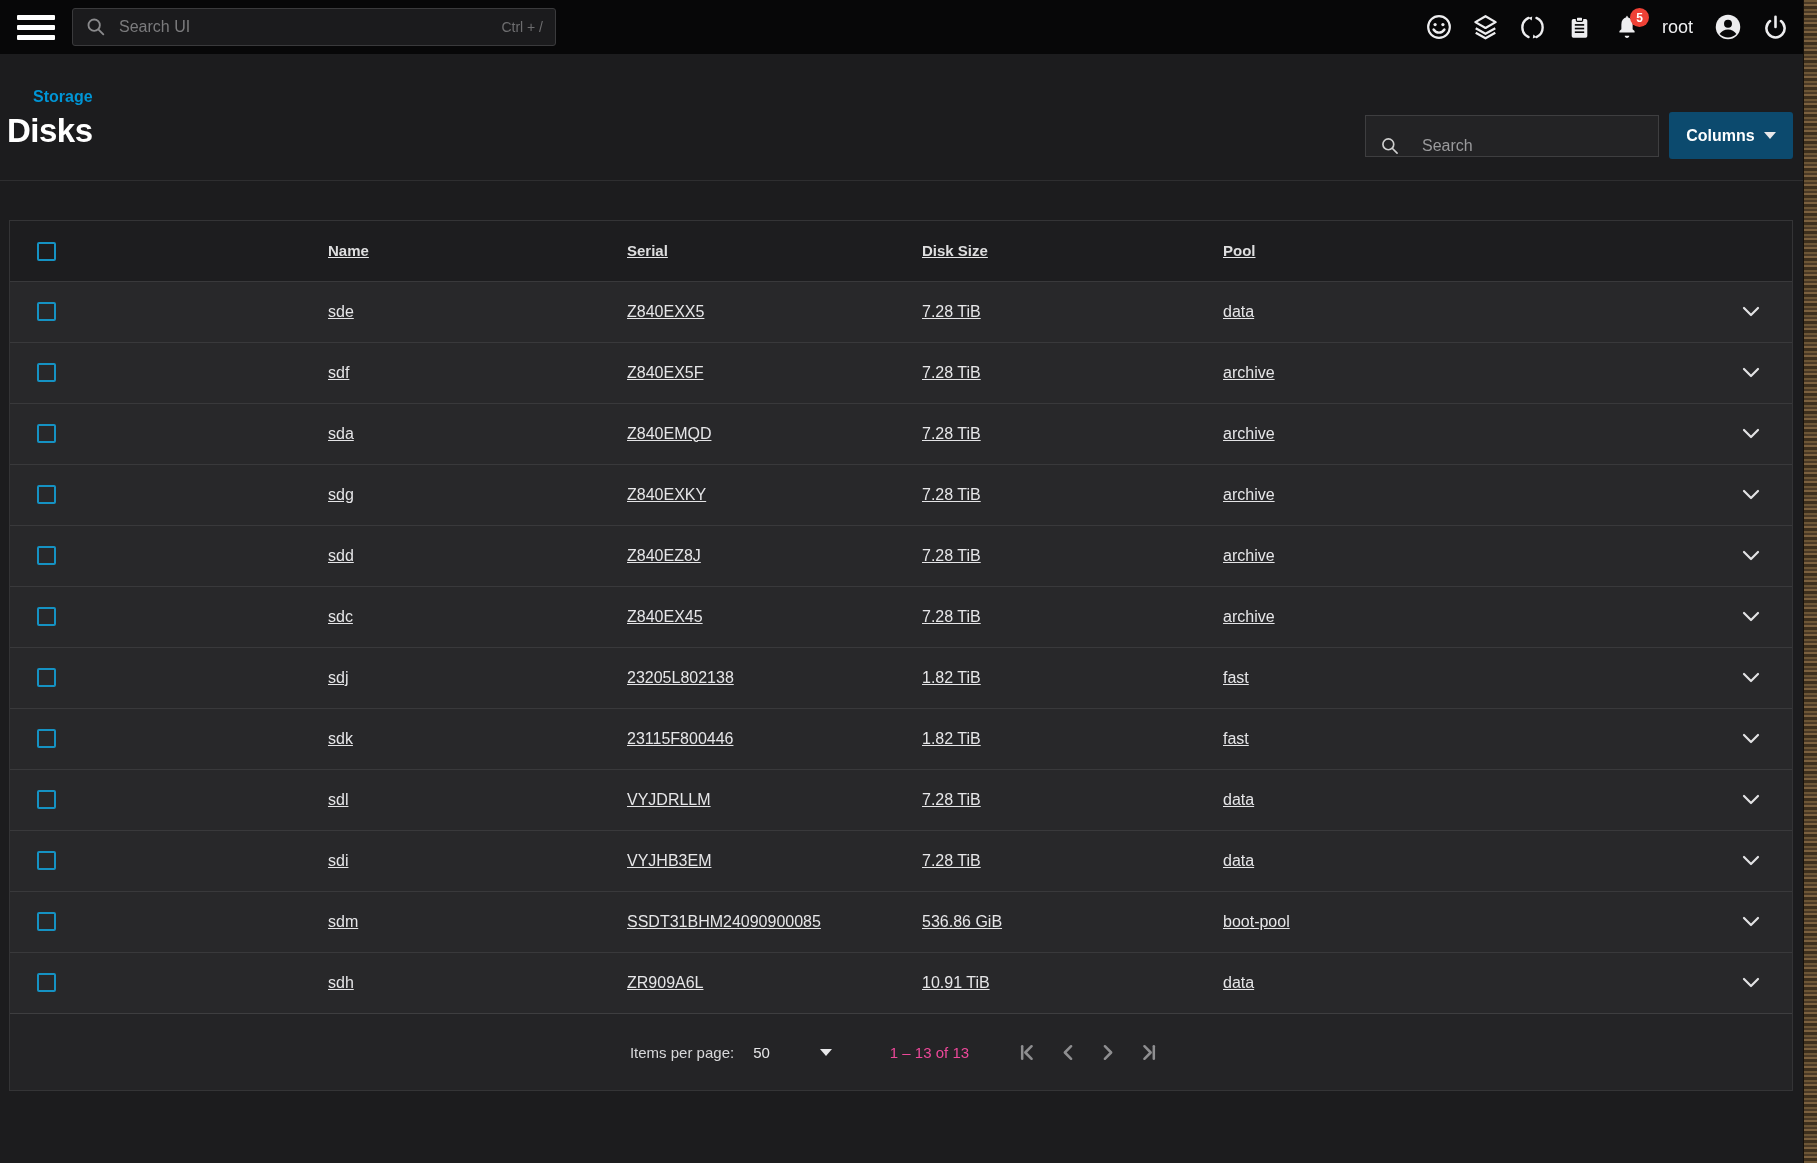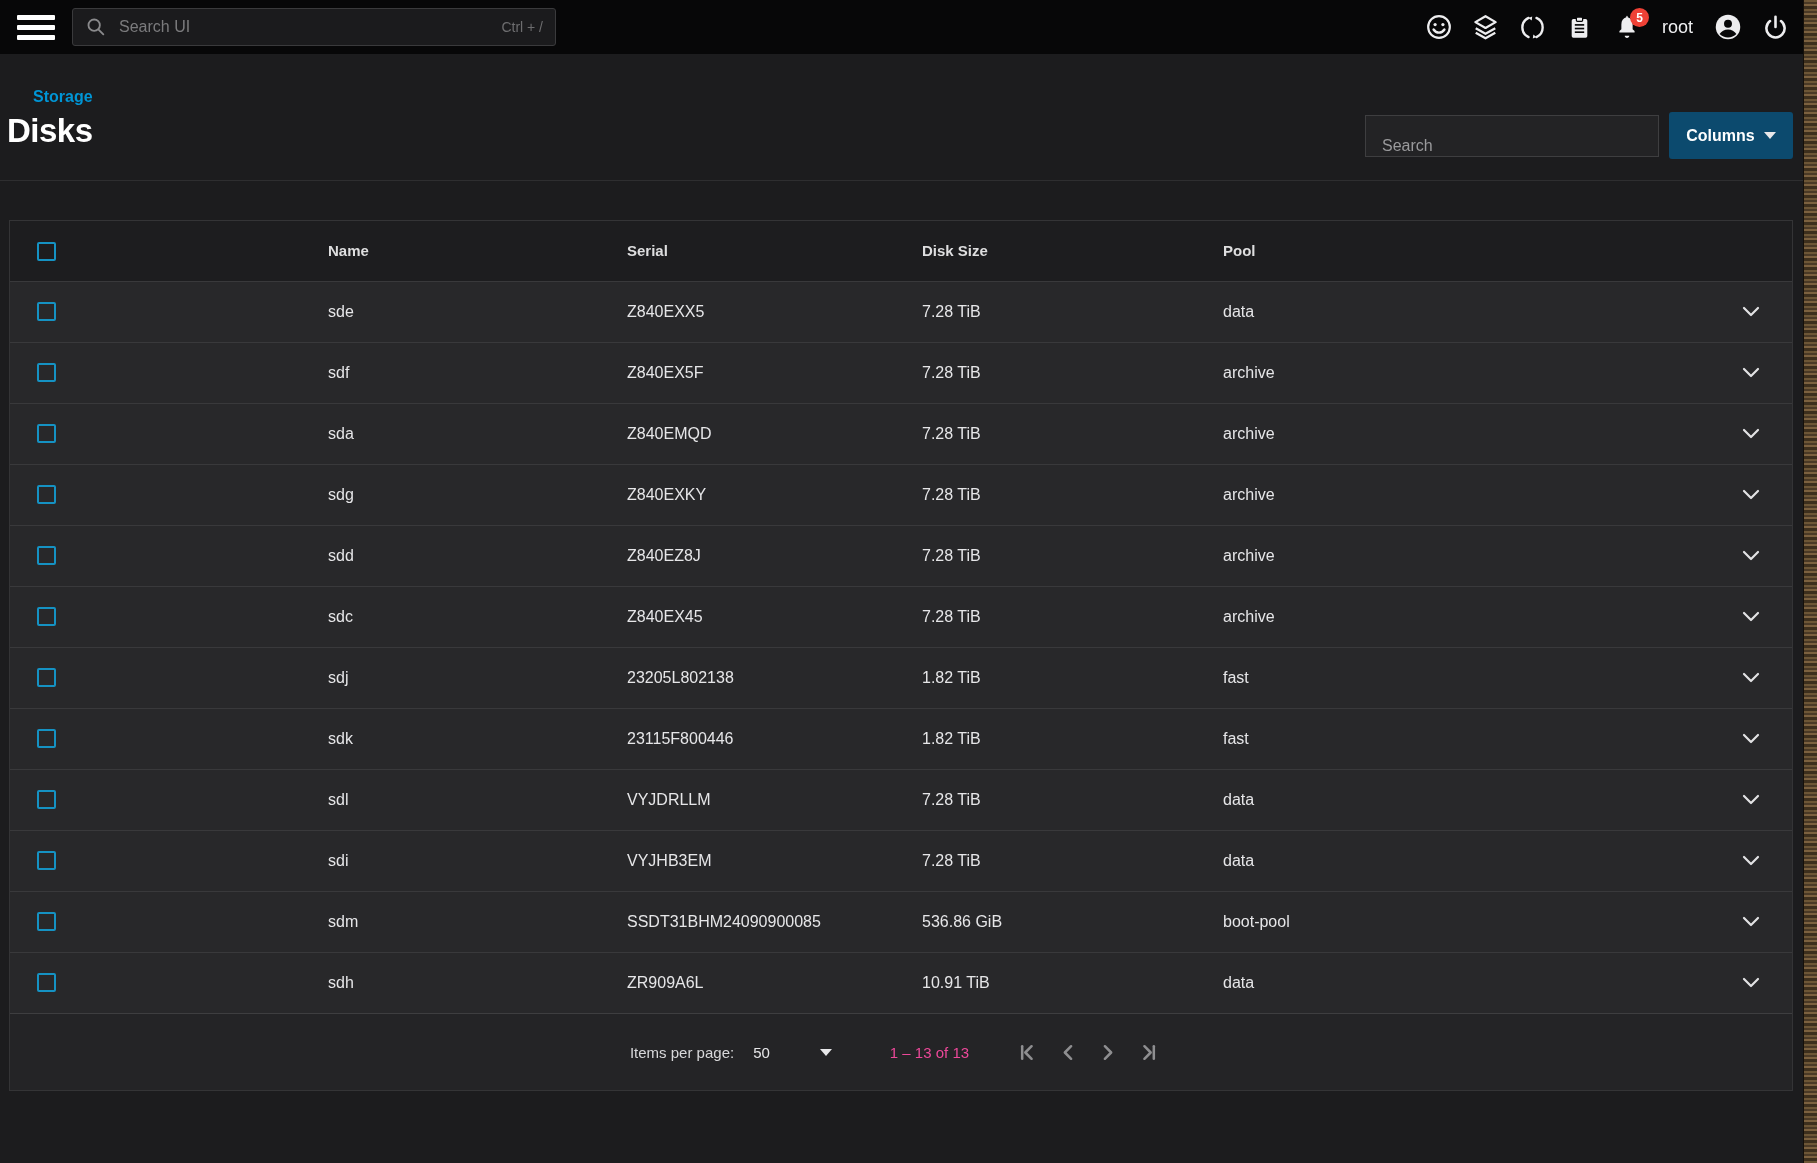--- a/index.html
+++ b/index.html
@@ -75,21 +75,21 @@
   }
   .page-title {
     position:absolute; left:7px; top:112px;
     color:#ffffff; font-size:33px; font-weight:bold; letter-spacing:-0.5px;
   }
   .divider { position:absolute; left:0; top:180px; width:1817px; height:1px; background:#2e2e30; }
 
   .table-search {
     position:absolute; left:1365px; top:115px; width:294px; height:42px;
     background:#232325; border:1px solid #3e3e40;
-    display:flex; align-items:flex-start; padding:0 14px; gap:20px;flex-direction:column;
+    display:flex; align-items:flex-end; padding:0 14px; gap:20px;
   }
   .table-search input {
     flex:1; background:transparent; border:none; outline:none;
     color:#d6d6d8; font-size:16px; font-family:"Liberation Sans", sans-serif;
   }
   .table-search input::placeholder { color:#9a9a9c; }
 
   .columns-btn {
     position:absolute; left:1669px; top:112px; width:124px; height:47px;
     background:#0c4a6e; border:none; border-radius:3px; cursor:pointer;
@@ -101,21 +101,21 @@
     width:0; height:0;
     border-left:6px solid transparent; border-right:6px solid transparent;
     border-top:7px solid #e8e8ea;
   }
 
   
   .card {
     position:absolute; left:9px; top:220px; width:1784px;
     background:#28282a; border:1px solid #343436;
   }
-  table { border-collapse:collapse; width:100%; table-layout:fixed; }
+  table { border-collapse:collapse; width:100%; table-layout:fixed;text-decoration:underline; }
   thead tr { height:60px; background:#1d1d1f; }
   th { text-align:left; font-size:15px; font-weight:bold; color:#dededf; padding:0; cursor:pointer; }
   tbody tr { height:61px; background:#28282a; border-top:1px solid #39393b; cursor:pointer; }
   td { padding:0; font-size:16px; color:#e6e6e8; }
   .checkbox {
     display:inline-block; width:19px; height:19px;
     border:2px solid #1592c3; border-radius:2px;
     margin-left:27px; vertical-align:middle; cursor:pointer;
   }
   .cell-chevron { text-align:center; }

